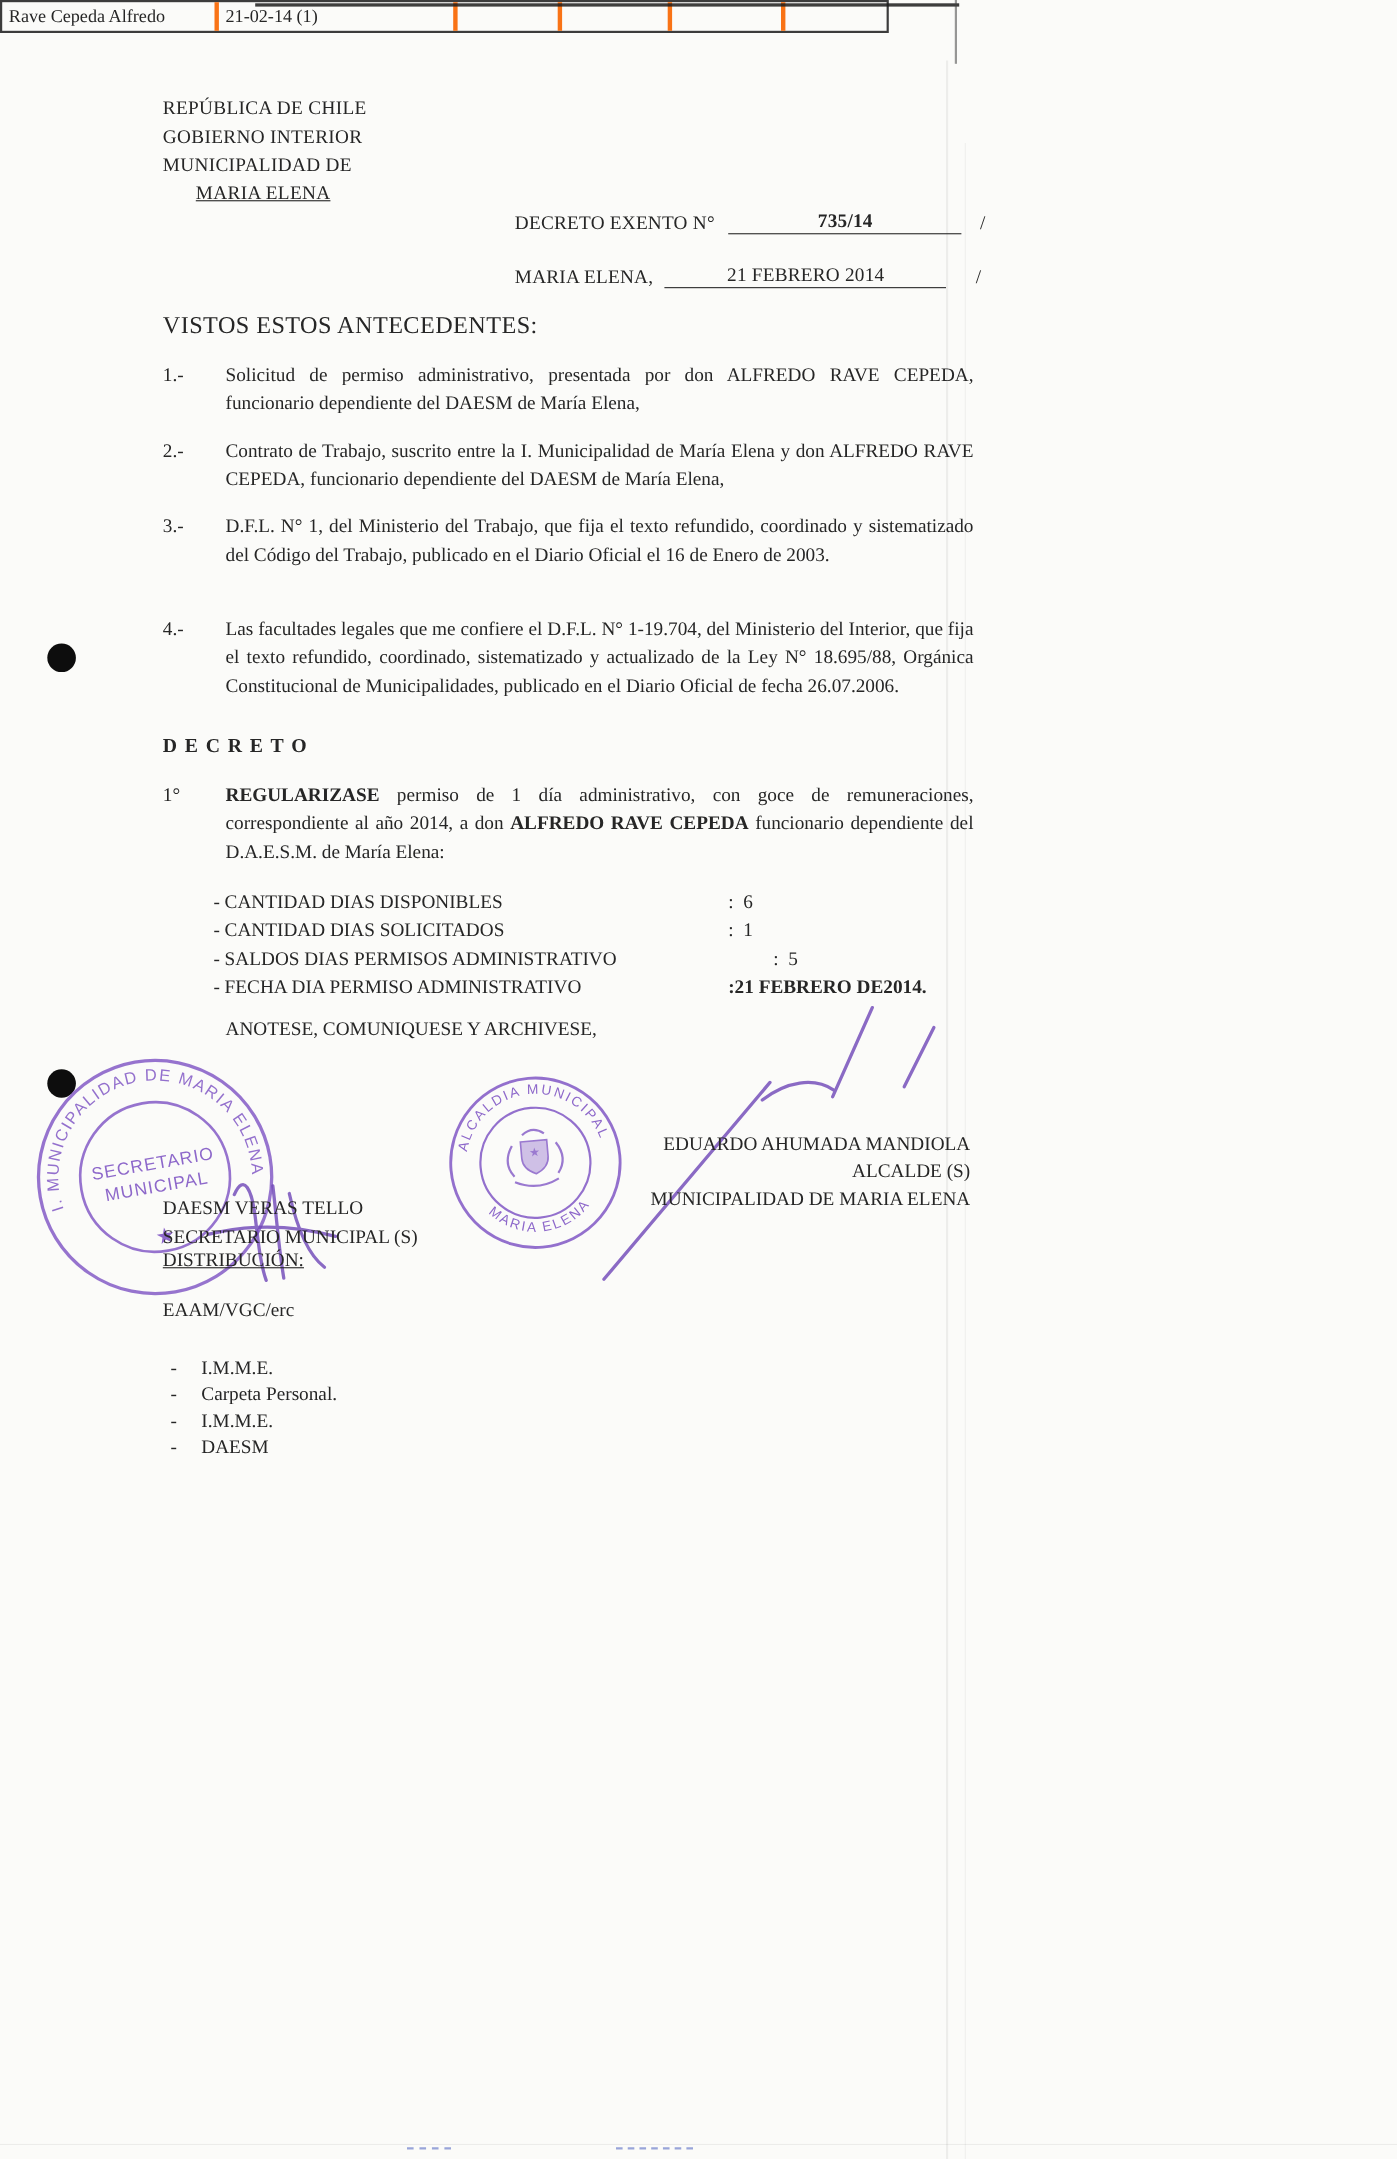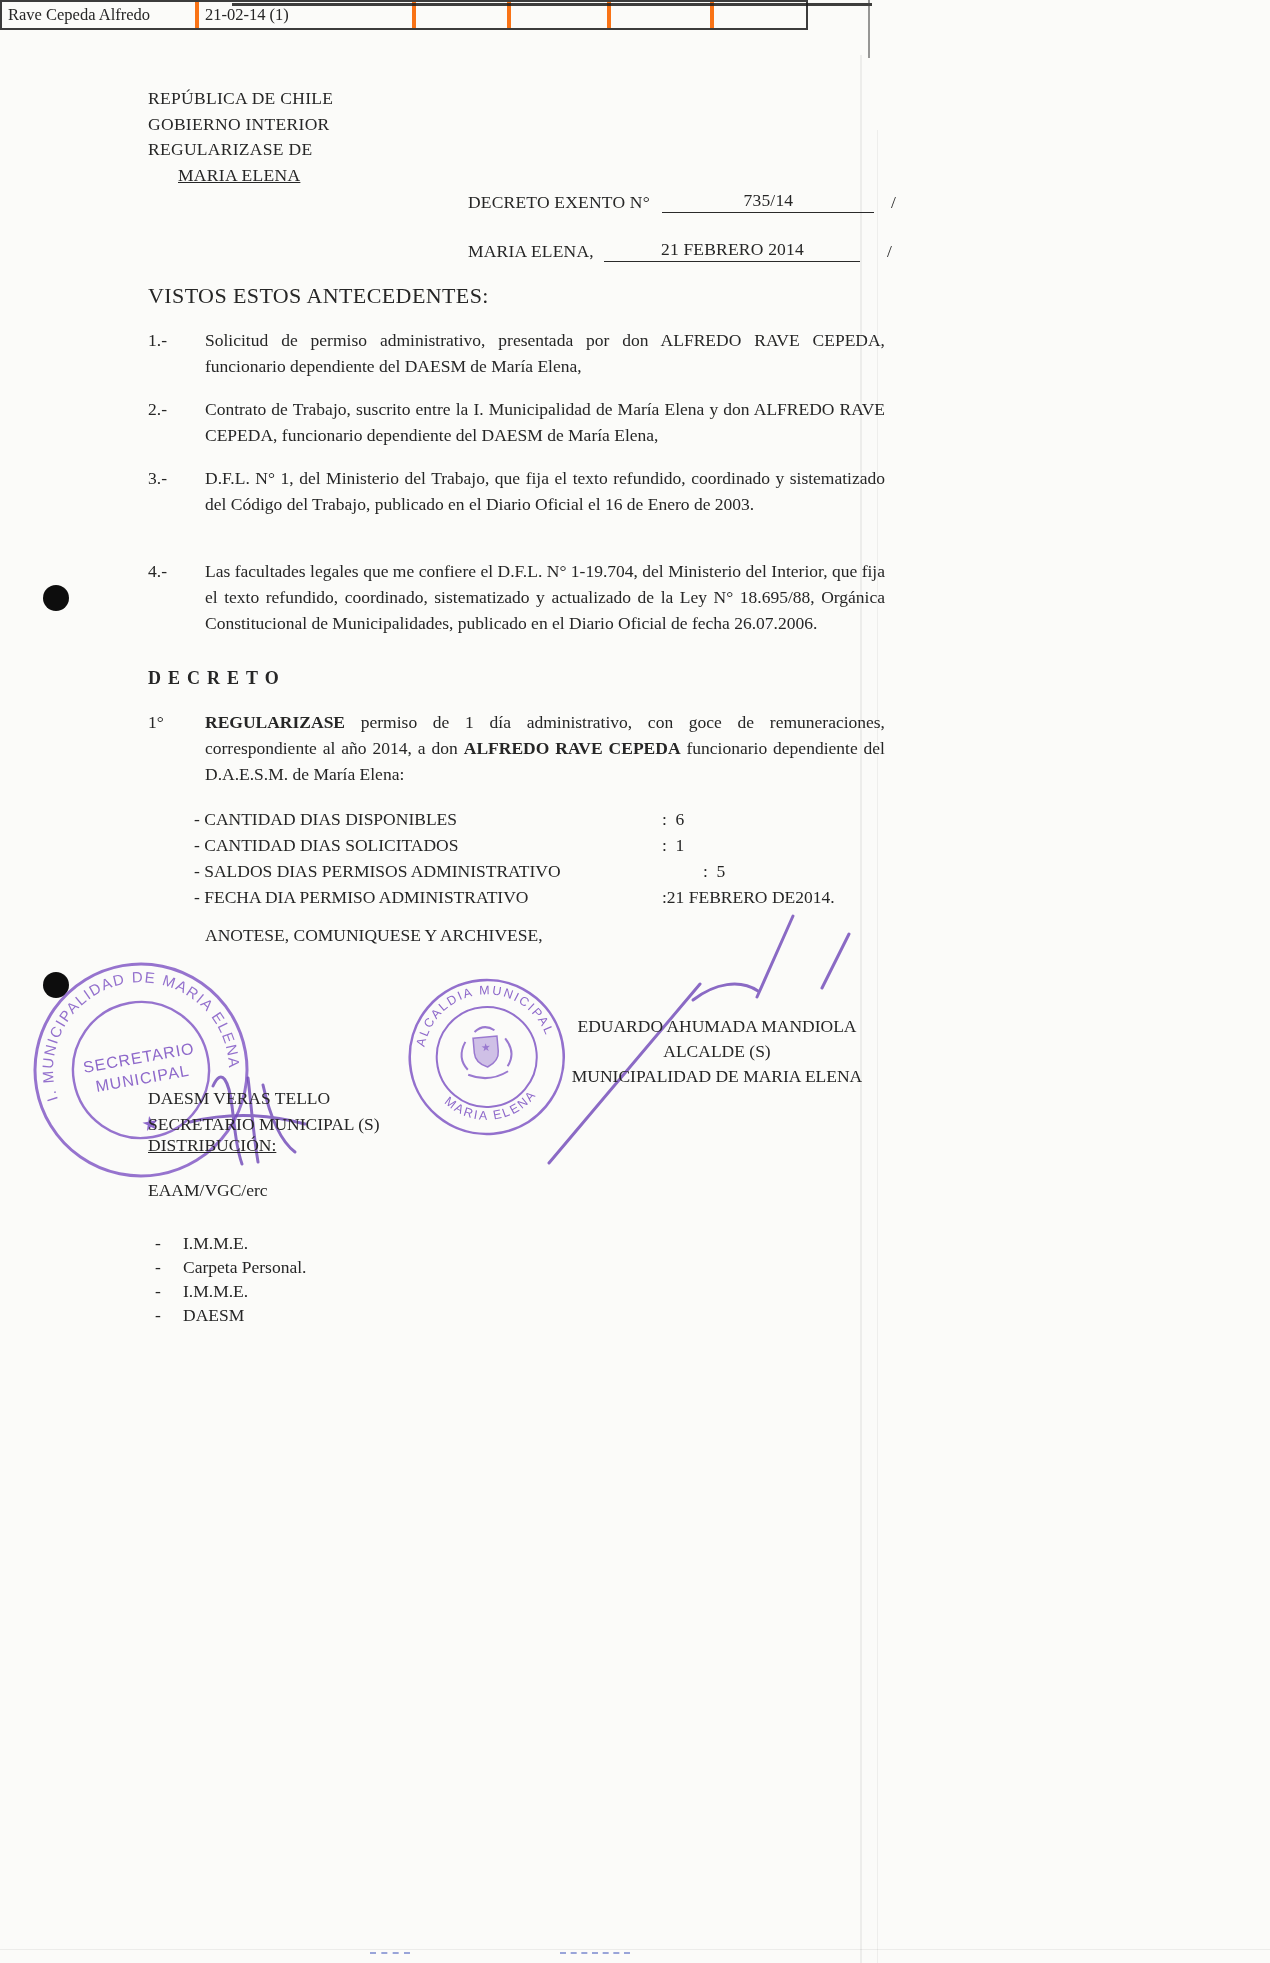--- a/index.html
+++ b/index.html
@@ -3,21 +3,21 @@
 <meta charset="utf-8">
 <style>
   html,body{margin:0;padding:0;}
   body{
     width:1270px;height:1963px;position:relative;overflow:hidden;
     background:#fbfbf9;color:#262626;
     font-family:"Liberation Serif","DejaVu Serif",serif;
     font-size:17.5px;
   }
   .abs{position:absolute;}
-  .b{font-weight:normal;}
+  .b{font-weight:bold;}
   .u{text-decoration:underline;}
 
   
   .scan-top-line{left:232px;top:3px;width:640px;height:3px;background:#1c1c1c;opacity:.85;}
   .scan-top-tick{left:868px;top:0;width:2px;height:58px;background:#444;opacity:.55;}
   .crease-1{left:860px;top:55px;width:2px;height:1908px;background:rgba(0,0,0,.055);}
   .crease-2{left:877px;top:130px;width:1px;height:1833px;background:rgba(0,0,0,.05);}
   .bottom-line{left:0;top:1949px;width:1270px;height:1px;background:rgba(0,0,0,.06);}
   .bottom-dash{top:1952px;height:0;border-top:2px dashed #4a5fc0;opacity:.55;}
   .hole{width:26px;height:26px;border-radius:50%;background:#0d0d0d;}
@@ -39,21 +39,21 @@
   .heading{left:148px;letter-spacing:.4px;}
   .decreto-heading{font-weight:bold;letter-spacing:7px;font-size:18px;}
 
   
   .day-row{left:194px;display:flex;line-height:26.5px;}
   .day-label{width:468px;flex:none;}
   .day-value{white-space:pre;}
 
   
   .sig-text{line-height:25px;}
-  .mayor-block{width:330px;text-align:center;line-height:25px;}
+  .mayor-block{width:330px;text-align:right;line-height:25px;margin-top:13px;}
 
   .stamp{pointer-events:none;}
   .sig-overlay{left:0;top:0;pointer-events:none;}
 
   
   .dist-row{display:flex;line-height:24px;}
   .dist-dash{width:28px;flex:none;}
 
   
   .index-table{left:140px;top:1353px;width:808px;height:30px;display:flex;border:2px solid #3c3c3c;box-sizing:border-box;background:transparent;}
@@ -71,21 +71,21 @@
   <div class="abs crease-2"></div>
   <div class="abs bottom-line"></div>
   <div class="abs bottom-dash" style="left:370px;width:40px;"></div>
   <div class="abs bottom-dash" style="left:560px;width:70px;"></div>
   <div class="abs hole" style="left:43px;top:585px;"></div>
   <div class="abs hole" style="left:43px;top:972px;"></div>
 
   <div class="abs letterhead">
     <div>REPÚBLICA DE CHILE</div>
     <div>GOBIERNO INTERIOR</div>
-    <div>REGULARIZASE DE</div>
+    <div>MUNICIPALIDAD DE</div>
     <div class="indent u">MARIA ELENA</div>
   </div>
 
   <div class="abs decree-line" style="left:468px;top:190px;">
     <span>DECRETO EXENTO N°</span>
     <span class="u-field b" style="width:212px;margin-left:8px;">735/14</span>
     <span class="slash">/</span>
   </div>
 
   <div class="abs decree-line" style="left:468px;top:239px;font-family:Liberation Serif, serif;">

